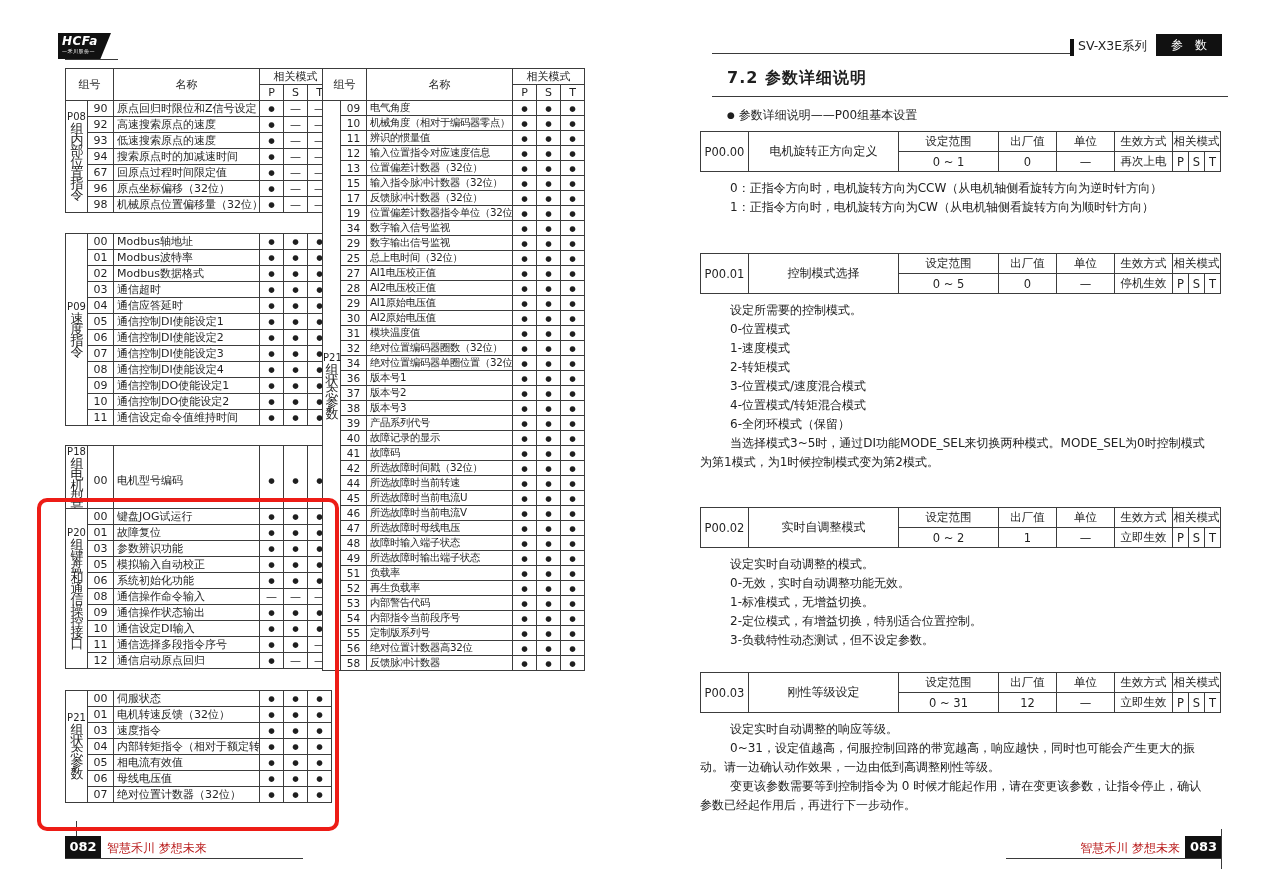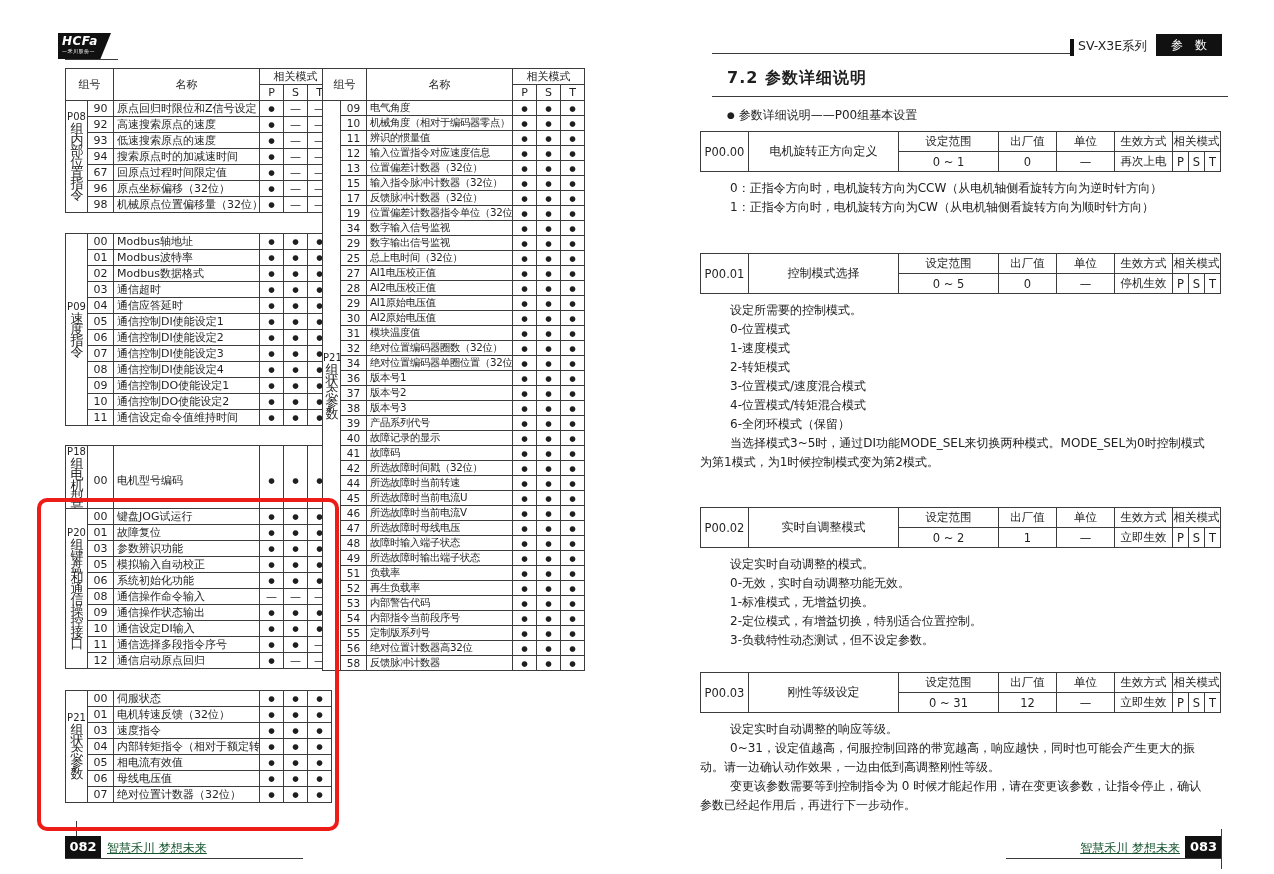--- a/index.html
+++ b/index.html
@@ -46,21 +46,21 @@
   table.ptable { border-collapse:collapse; table-layout:fixed; width:520px; }
   .ptable td { border:1px solid #3c3c3c; font-size:11.5px; text-align:center; height:20px; padding:0; white-space:nowrap; }
   .ptable td.pname { font-size:12px; }
   .pdesc { margin-top:7px; font-size:12px; line-height:19px; color:#222; }
   .dl { white-space:nowrap; }
   .dl.i1 { padding-left:30px; }
 
   
   .pagebox { width:36px; height:22px; background:#111; color:#fff; font-weight:bold;
              font-size:13px; line-height:22px; text-align:center; }
-  .slogan { font-size:12px; color:#14532d;text-decoration:underline; }
+  .slogan { font-size:12px; color:#b91c1c; }
 
   .redbox { left:37px; top:498px; width:302px; height:333px;
             border:4px solid #ed1c16; border-radius:10px; z-index:5; }
 </style>
 </head>
 <body>
 
 <div class="abs logo">
   <span class="logo-main">HCFa</span>
   <span class="logo-sub">—禾川股份—</span>

